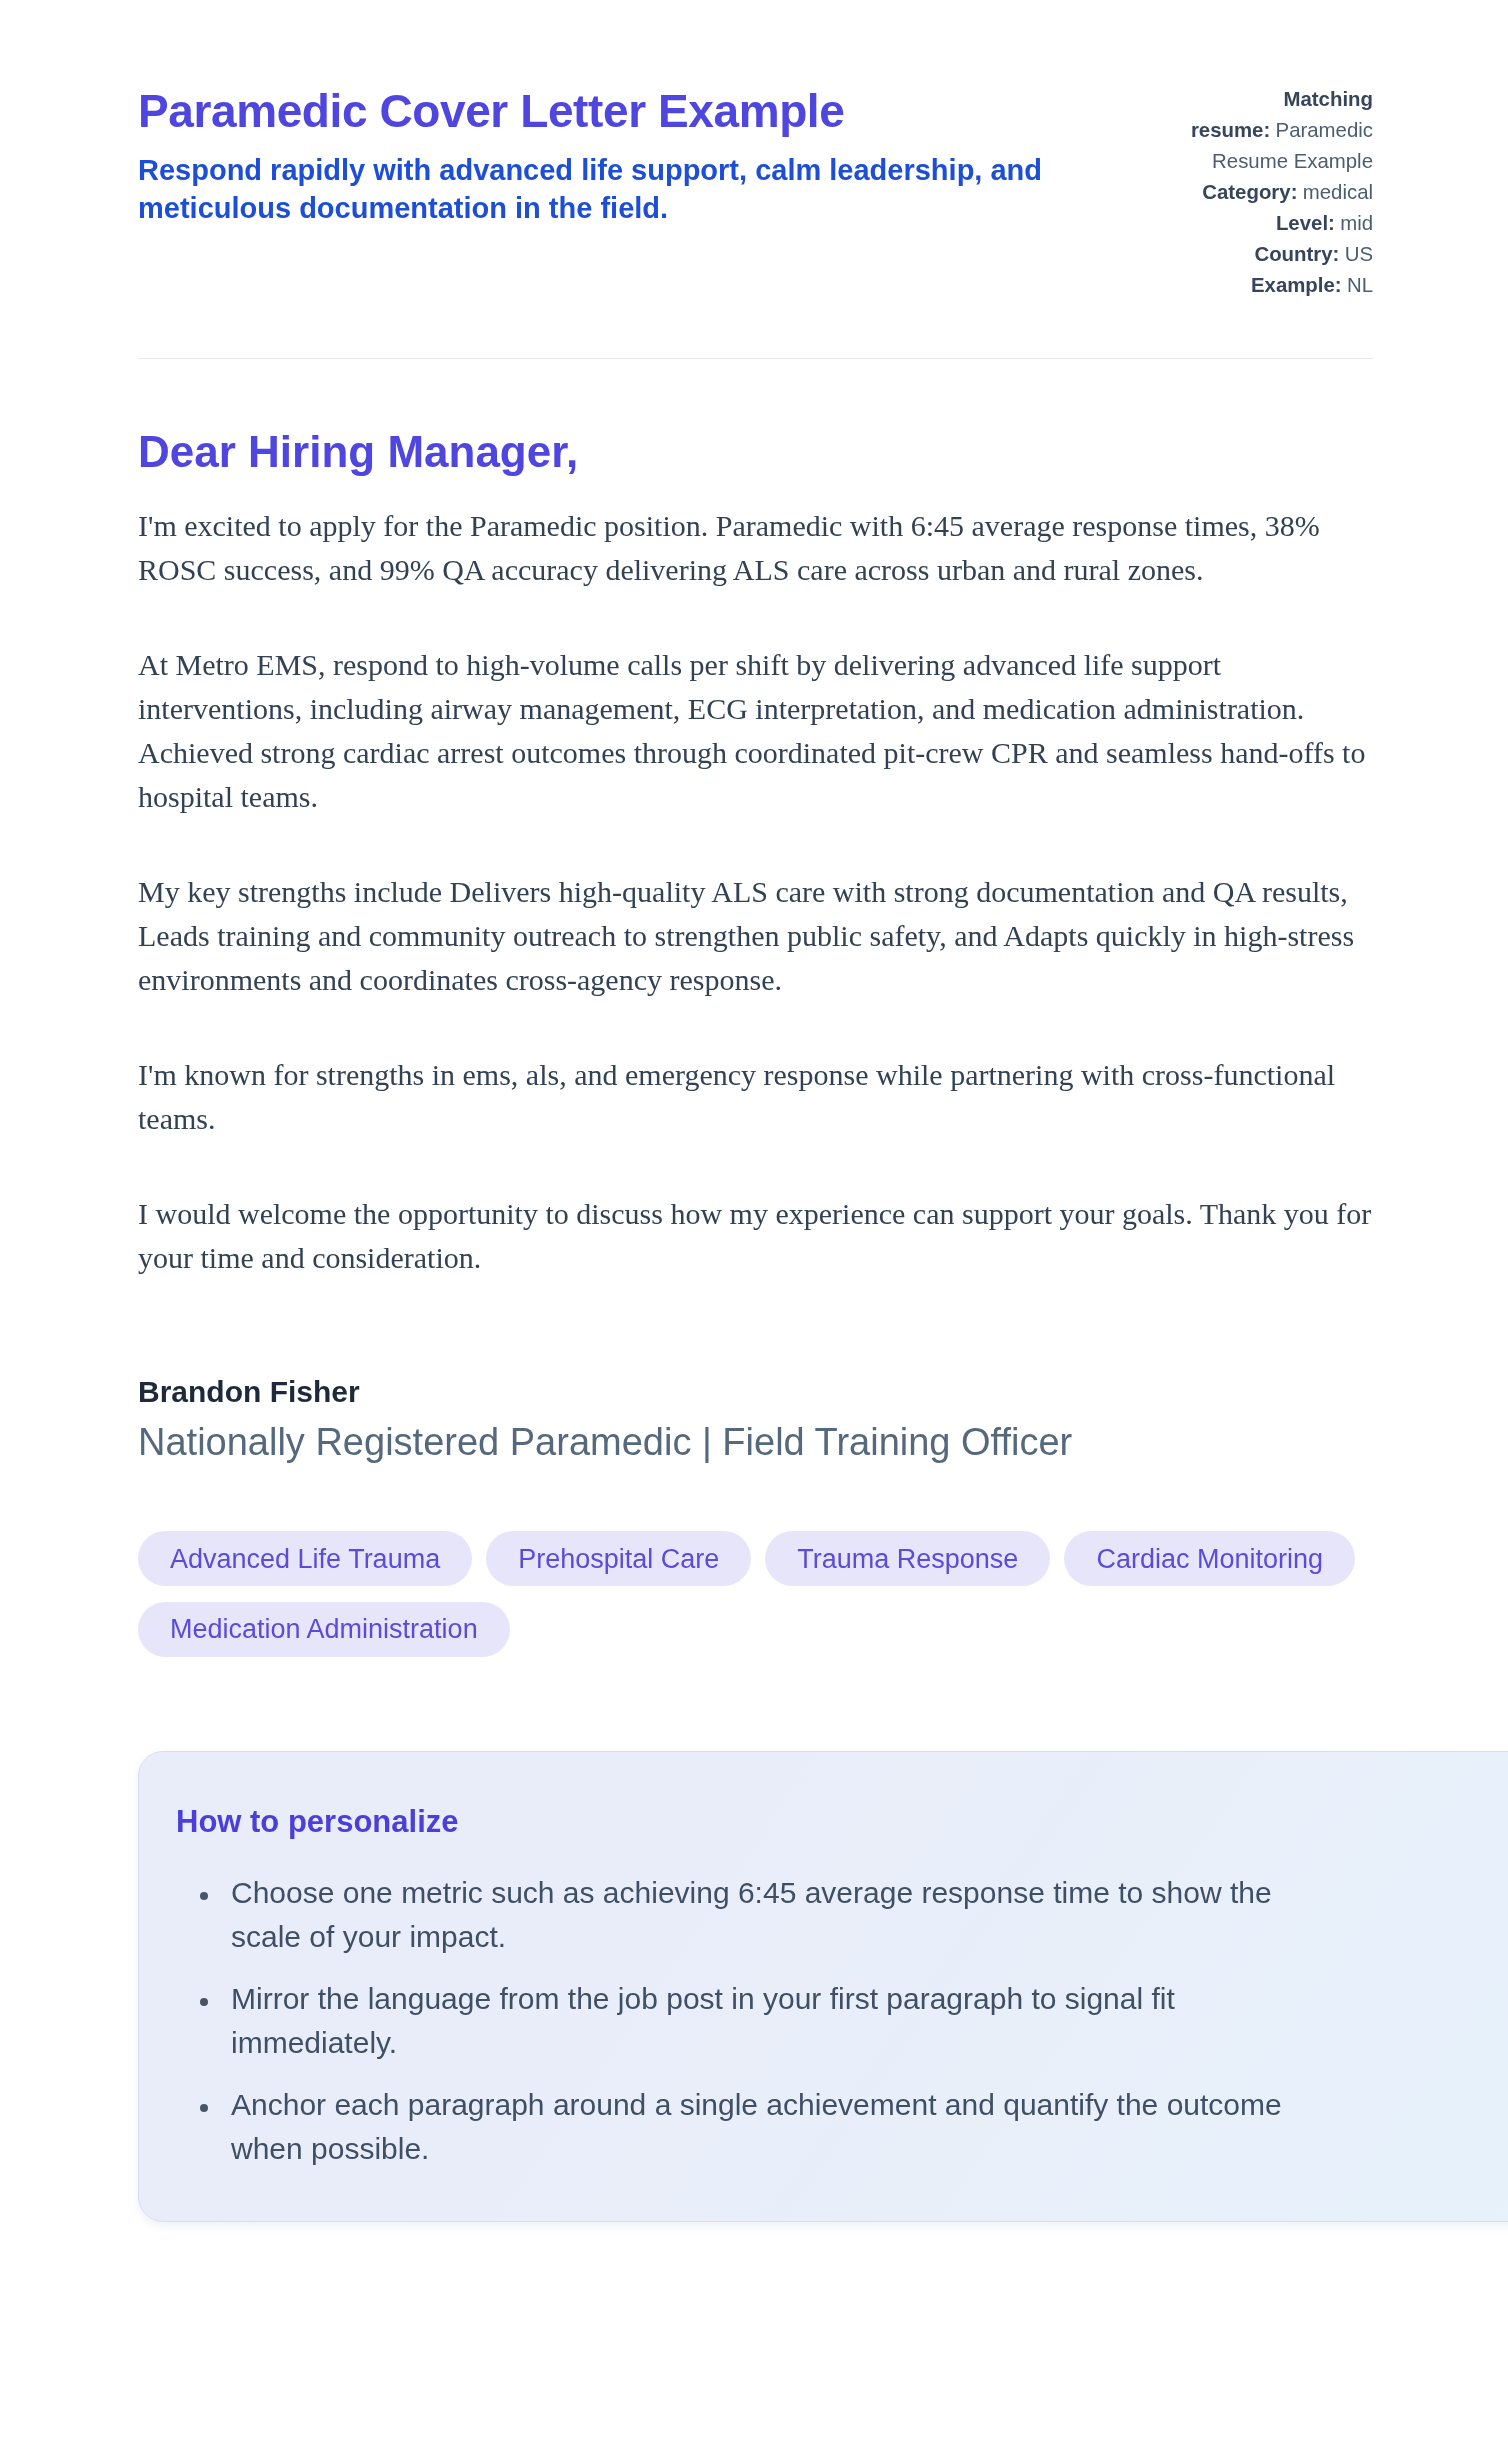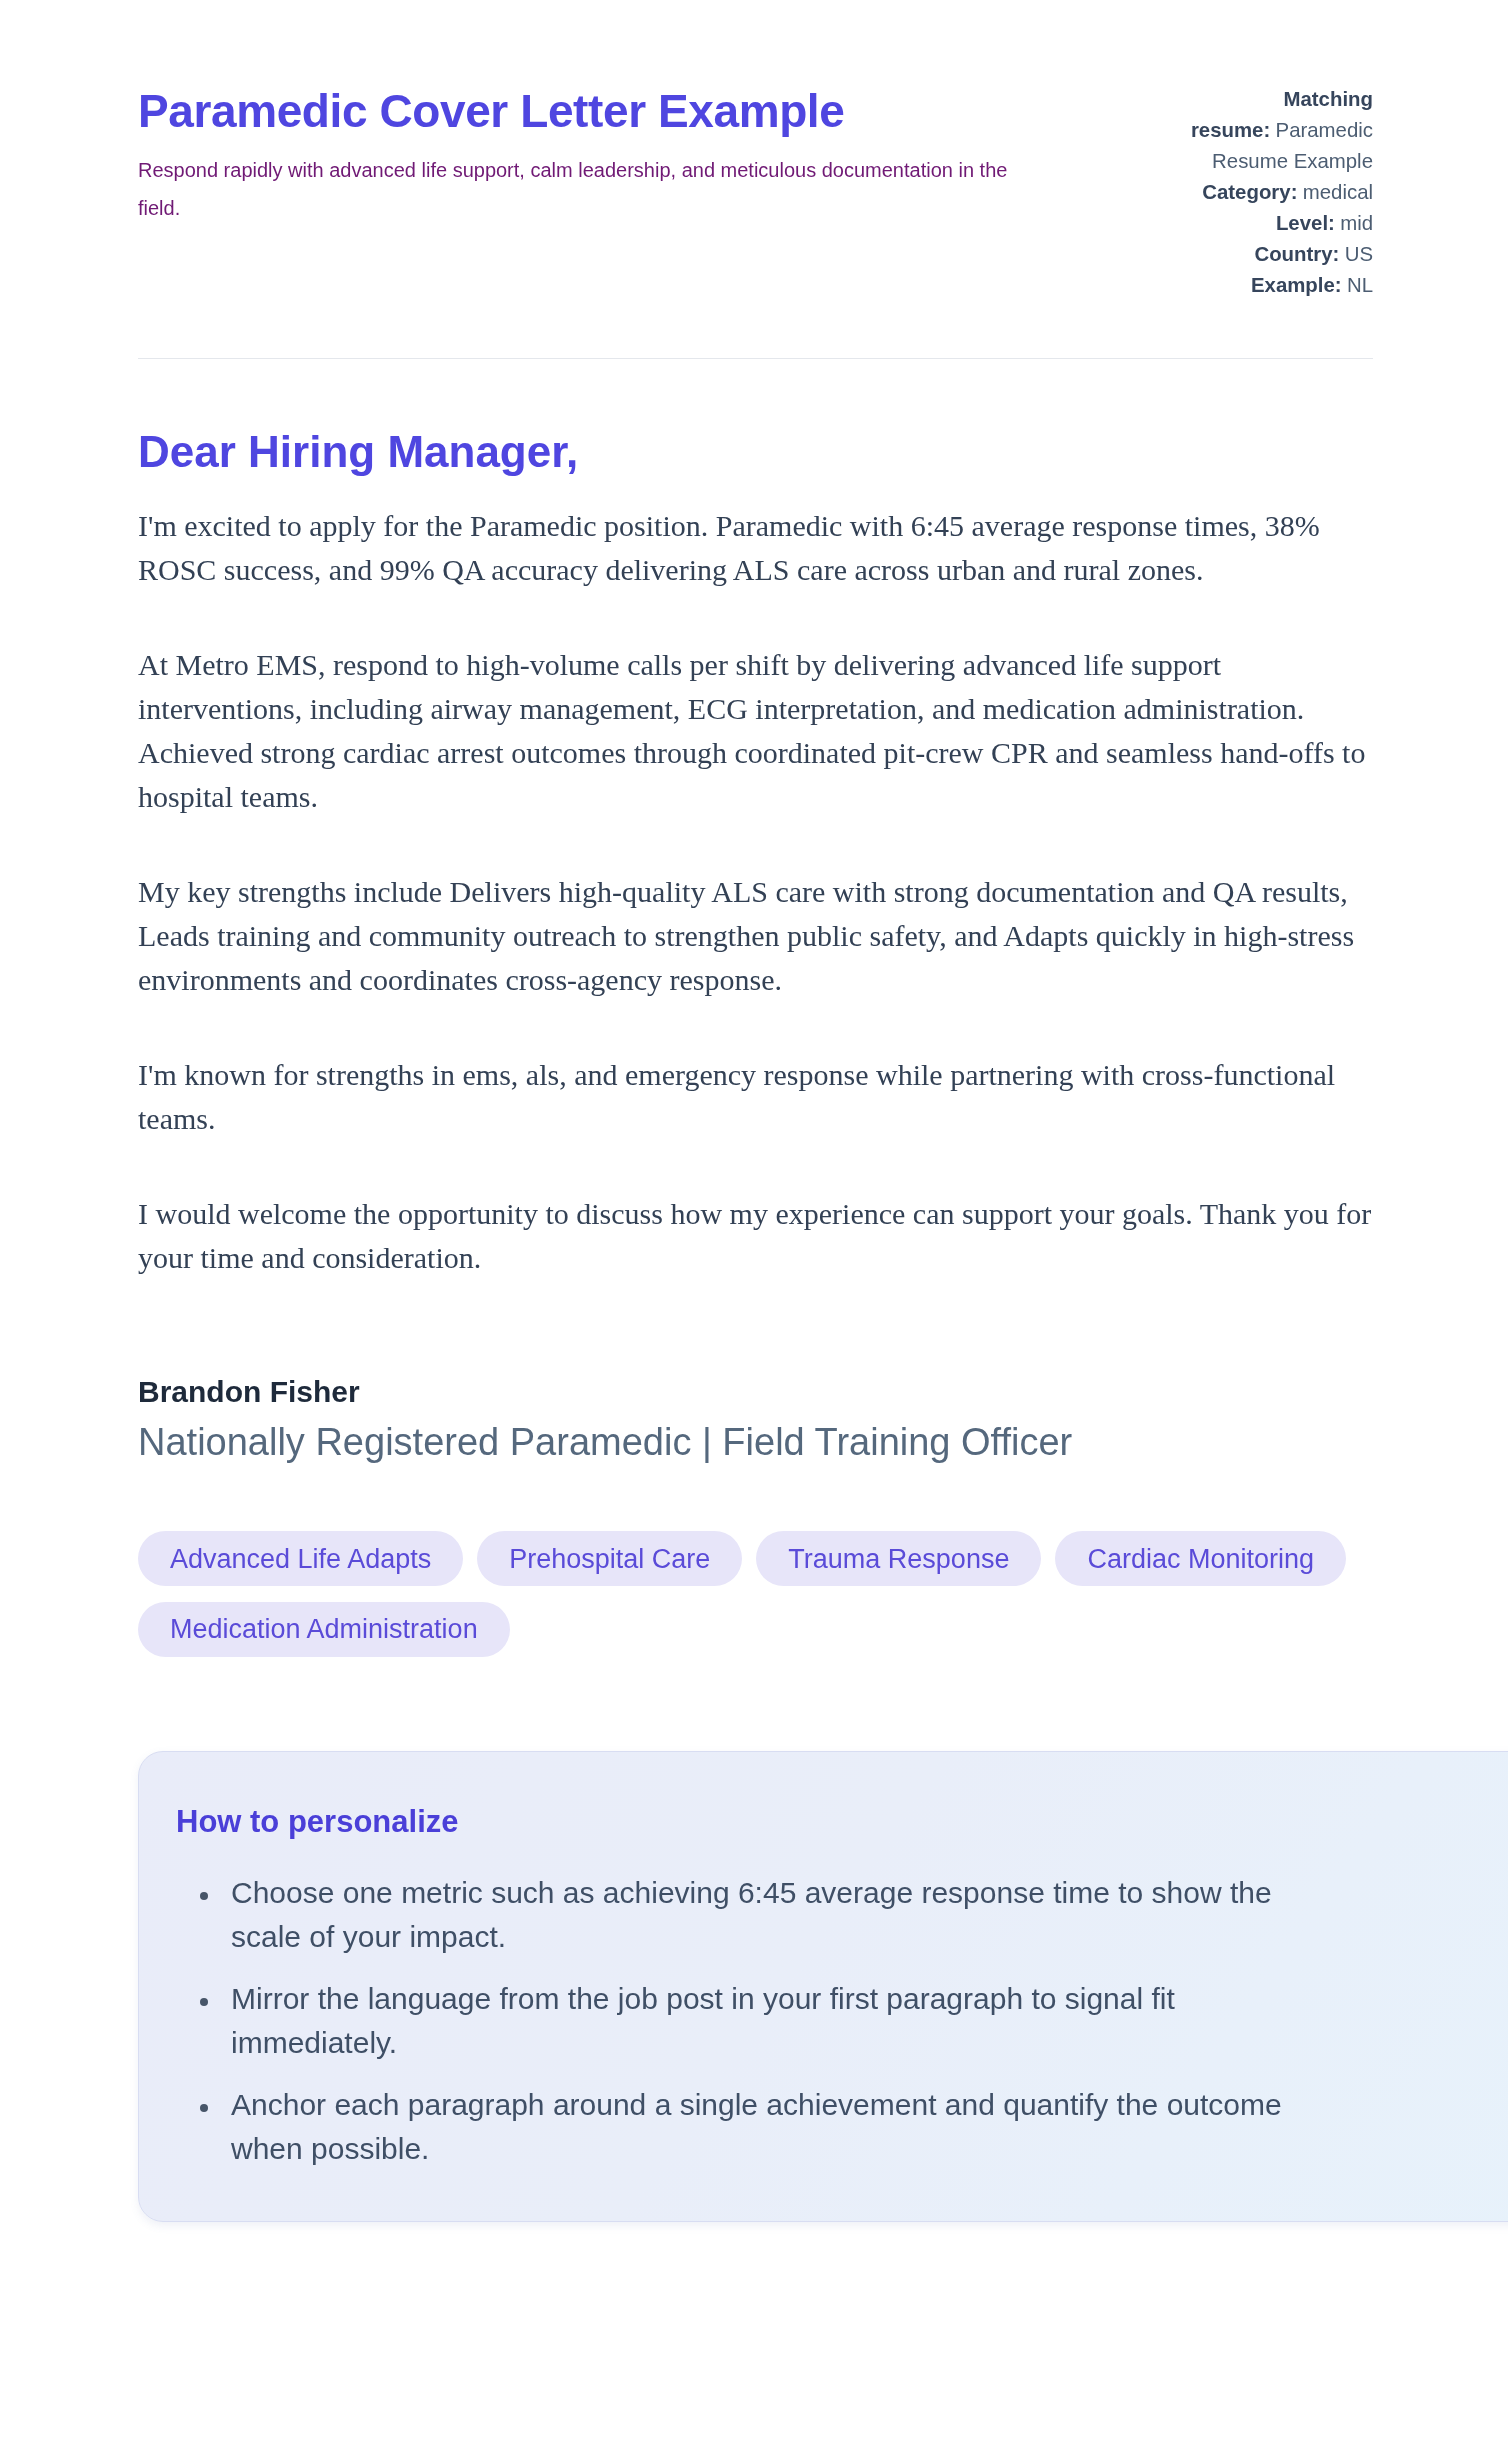--- a/index.html
+++ b/index.html
@@ -25,24 +25,24 @@
   .header-left { max-width: 905px; }
   .page-title {
     font-size: 46px;
     line-height: 55px;
     font-weight: 800;
     color: #4f46e0;
     letter-spacing: -0.4px;
   }
   .page-subtitle {
     margin-top: 12.4px;
-    font-size: 20px;
+    font-size: 29px;
     line-height: 38px;
-    font-weight: 400;
-    color: #701a75;
+    font-weight: 700;
+    color: #1d4ed8;
   }
   .header-meta {
     width: 229px;
     text-align: right;
     font-size: 20.4px;
     line-height: 31px;
     color: #4c5d72;
     flex-shrink: 0;
   }
   .meta-label { font-weight: 700; color: #36455c; margin-right: 5.3px; }
@@ -170,21 +170,21 @@
     <p class="para">I'm excited to apply for the Paramedic position. Paramedic with 6:45 average response times, 38% ROSC success, and 99% QA accuracy delivering ALS care across urban and rural zones.</p>
     <p class="para">At Metro EMS, respond to high-volume calls per shift by delivering advanced life support interventions, including airway management, ECG interpretation, and medication administration. Achieved strong cardiac arrest outcomes through coordinated pit-crew CPR and seamless hand-offs to hospital teams.</p>
     <p class="para">My key strengths include Delivers high-quality ALS care with strong documentation and QA results, Leads training and community outreach to strengthen public safety, and Adapts quickly in high-stress environments and coordinates cross-agency response.</p>
     <p class="para">I'm known for strengths in ems, als, and emergency response while partnering with cross-functional teams.</p>
     <p class="para">I would welcome the opportunity to discuss how my experience can support your goals. Thank you for your time and consideration.</p>
 
     <p class="sig-name">Brandon Fisher</p>
     <p class="sig-title">Nationally Registered Paramedic | Field Training Officer</p>
 
     <div class="tag-list">
-      <span class="tag">Advanced Life Adapts</span>
+      <span class="tag">Advanced Life Trauma</span>
       <span class="tag">Prehospital Care</span>
       <span class="tag">Trauma Response</span>
       <span class="tag">Cardiac Monitoring</span>
       <span class="tag">Medication Administration</span>
     </div>
 
     <div class="personalize-card">
       <h2 class="personalize-heading">How to personalize</h2>
       <ul class="personalize-list">
         <li class="personalize-item">Choose one metric such as achieving 6:45 average response time to show the scale of your impact.</li>

